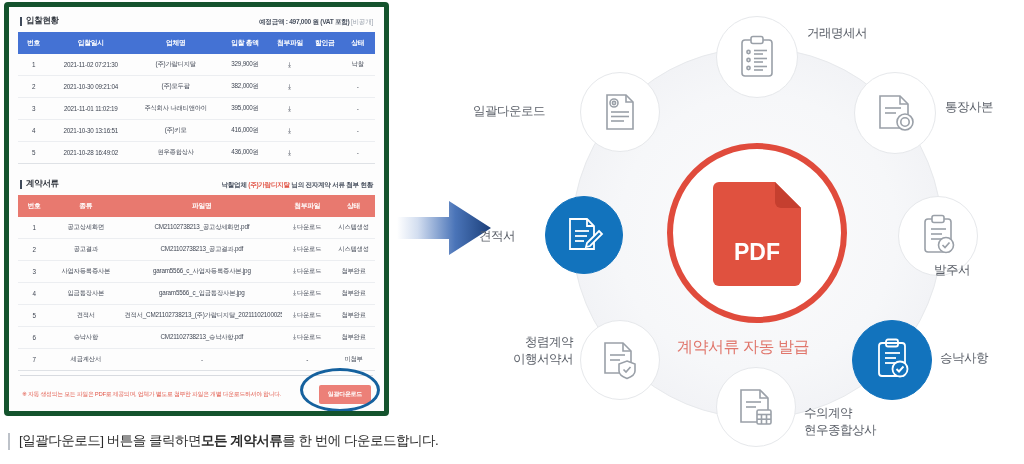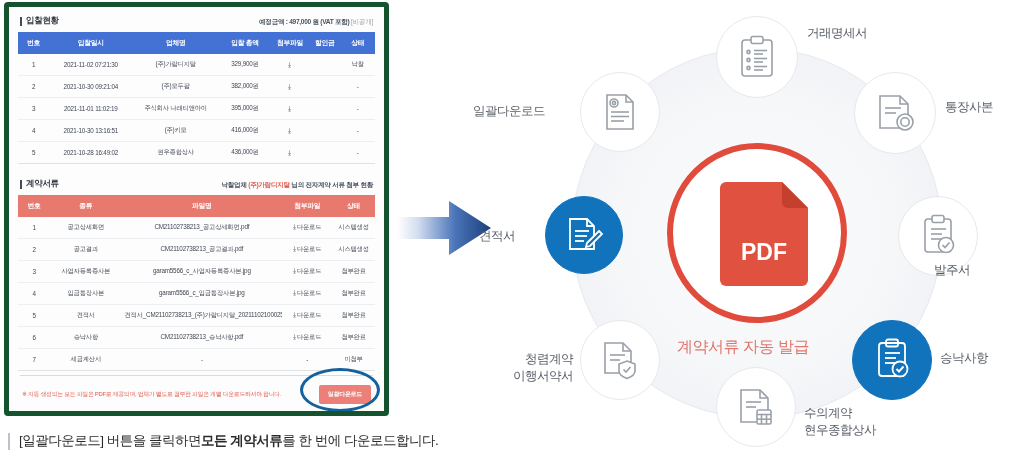--- a/index.html
+++ b/index.html
@@ -196,21 +196,20 @@
   }
 
   .pdf-ring {
     position: absolute;
     border-radius: 50%;
     border: 6px solid #e04b3c;
     background: #ffffff;
   }
   .pdf-icon {
     position: absolute;
-    margin-left: 7px;
   }
 </style>
 </head>
 <body>
 
 <div id="root">
 
   <div class="screen-panel">
 
     <div class="sect">
@@ -514,21 +513,21 @@
         <svg width="42" height="42" viewBox="0 0 42 42" fill="none" stroke="#9aa0a8" stroke-width="1.6">
           <path d="M6,4 L24,4 L32,12 L32,34 L6,34 Z"></path>
           <path d="M24,4 L24,12 L32,12"></path>
           <line x1="11" y1="16" x2="26" y2="16"></line>
             <line x1="11" y1="21" x2="21" y2="21"></line>
           <path d="M28,22 L36,25 L36,32 C36,35.5 32,38 28,39.5 C24,38 20,35.5 20,32 L20,25 Z" fill="#ffffff"></path>
           <path d="M24.5,30.5 L27,33 L31.5,28" stroke-width="1.7"></path>
         </svg>
       </span>
     </div>
-    <div class="nlabel" style="left:-14px; top:351px; text-align:right; width:90px;">
+    <div class="nlabel" style="left:-14px; top:334px; text-align:right; width:90px;">
       <div>청렴계약</div>
       <div>이행서약서</div>
     </div>
 
     <div class="node filled" style="left:48px; top:196px; width:78px; height:78px;">
       <span>
         <svg width="42" height="42" viewBox="0 0 42 42" fill="none" stroke="#ffffff" stroke-width="1.8">
           <path d="M7,5 L24,5 L31,12 L31,35 L7,35 Z"></path>
           <path d="M24,5 L24,12 L31,12"></path>
           <line x1="12" y1="17" x2="26" y2="17"></line>

